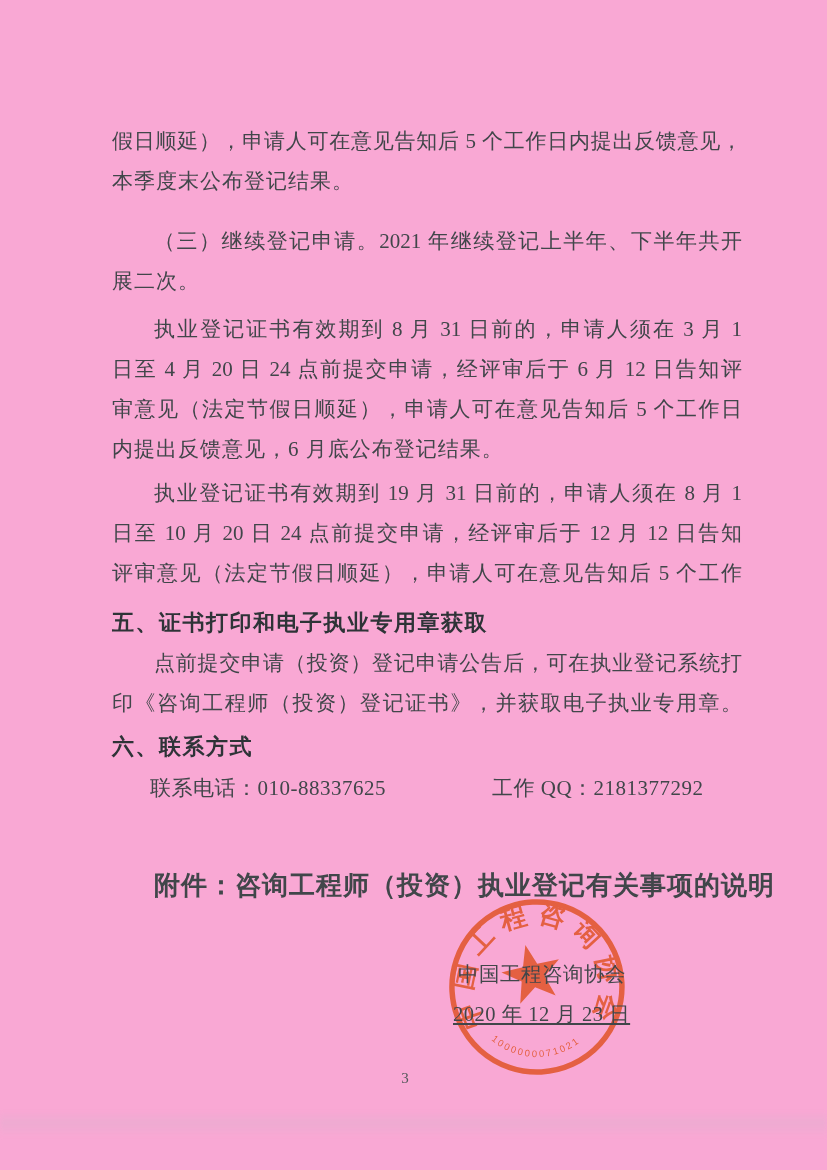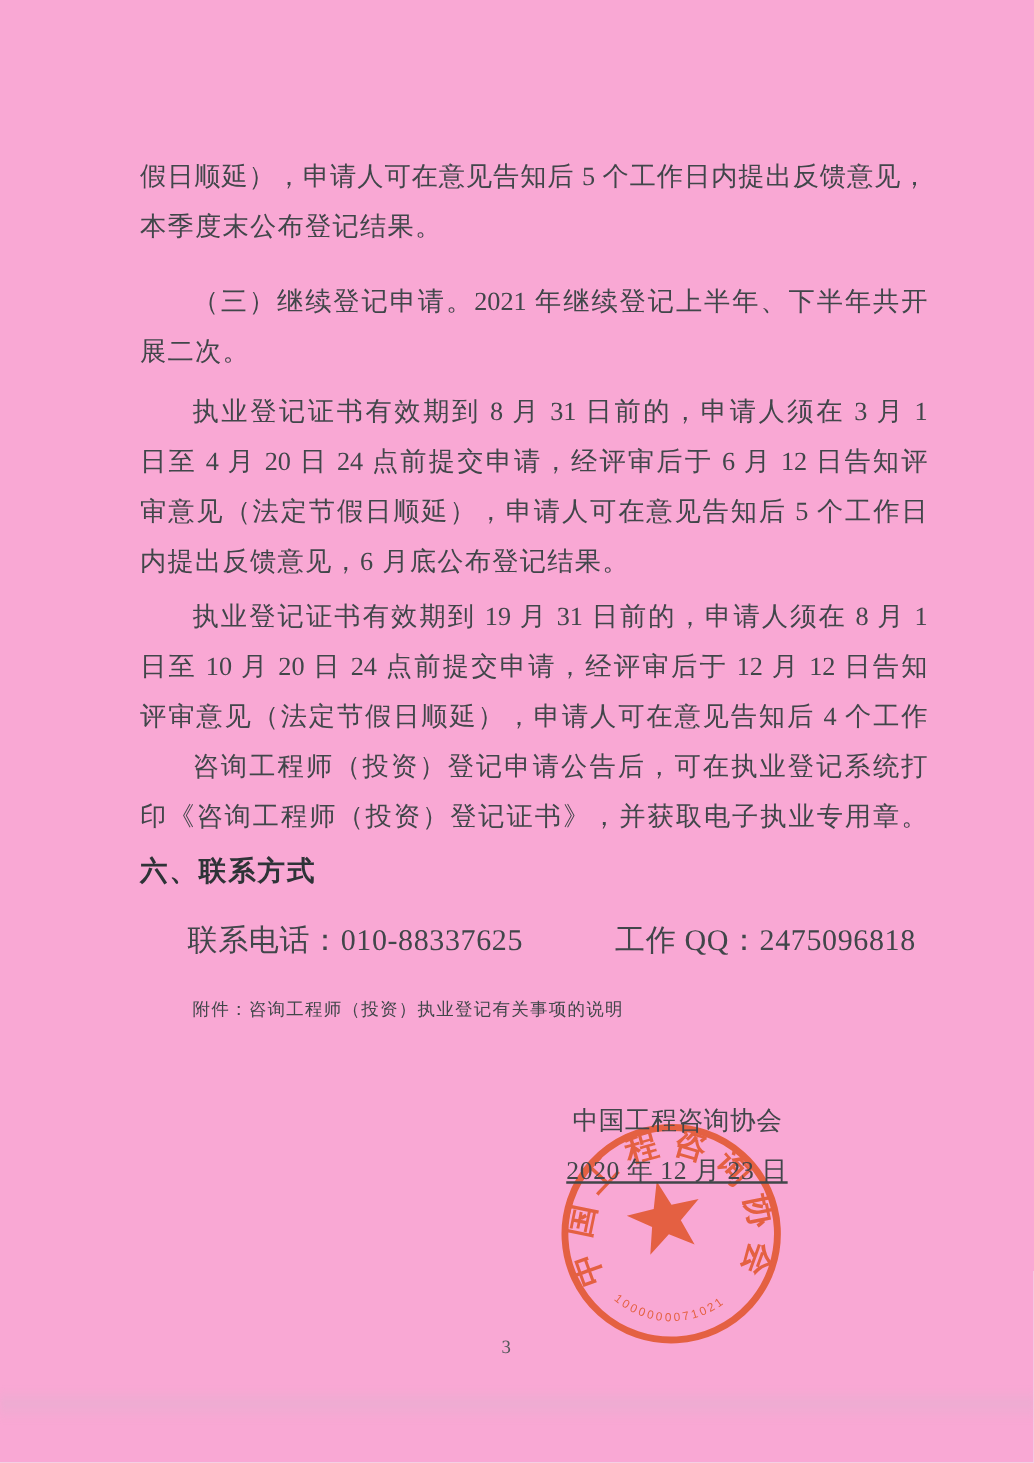--- a/index.html
+++ b/index.html
@@ -40,33 +40,34 @@
   .ln.ind{ text-indent:42px; }
   .ln.heading{
     font-family:"Liberation Sans","DejaVu Sans",sans-serif;
     font-weight:bold;
     color:var(--heading);
     font-size:22px;
     letter-spacing:1.5px;
   }
   .contact-row{
     position:relative;
-    font-size:24px;
+    font-size:21px;
     line-height:40px;height:40px;
-    margin-top:16px;
+    margin-top:1px;
   }
   .contact-row .phone{ margin-left:38px; letter-spacing:0.5px;}
   .contact-row .qq{ position:absolute; left:380px; top:0; letter-spacing:0.5px;}
   .attachment{
-    font-size:14px;
+    font-size:26px;
     line-height:40px;height:40px;
-    margin-top:16px;
+    margin-top:58px;
     text-indent:42px;
     letter-spacing:1px;
     white-space:nowrap;
+    font-weight:bold;
   }
   .signature{ margin-top:48px; }
   .sig-org{
     font-size:20.5px;
     line-height:40px;height:40px;
     padding-left:346px;
     letter-spacing:0.5px;
     white-space:nowrap;
   }
   .sig-date{
@@ -119,29 +120,30 @@
         <div class="ln body full">假日顺延），申请人可在意见告知后 5 个工作日内提出反馈意见，</div>
         <div class="ln body">本季度末公布登记结果。</div>
         <div class="ln body ind full" style="margin-top: 20px;">（三）继续登记申请。2021 年继续登记上半年、下半年共开</div>
         <div class="ln body">展二次。</div>
         <div class="ln body ind full" style="margin-top: 8px;">执业登记证书有效期到 8 月 31 日前的，申请人须在 3 月 1</div>
         <div class="ln body full">日至 4 月 20 日 24 点前提交申请，经评审后于 6 月 12 日告知评</div>
         <div class="ln body full">审意见（法定节假日顺延），申请人可在意见告知后 5 个工作日</div>
         <div class="ln body">内提出反馈意见，6 月底公布登记结果。</div>
         <div class="ln body ind full" style="margin-top: 4px;">执业登记证书有效期到 19 月 31 日前的，申请人须在 8 月 1</div>
         <div class="ln body full">日至 10 月 20 日 24 点前提交申请，经评审后于 12 月 12 日告知</div>
-        <div class="ln body full">评审意见（法定节假日顺延），申请人可在意见告知后 4 个工作</div>
-        <div class="ln body ind full">咨询工程师（投资）登记申请公告后，可在执业登记系统打</div>
+        <div class="ln body full">评审意见（法定节假日顺延），申请人可在意见告知后 5 个工作</div>
+        <div class="ln heading" style="margin-top: 10px;">五、证书打印和电子执业专用章获取</div>
+        <div class="ln body ind full">点前提交申请（投资）登记申请公告后，可在执业登记系统打</div>
         <div class="ln body full">印《咨询工程师（投资）登记证书》，并获取电子执业专用章。</div>
         <div class="ln heading" style="margin-top: 4px;">六、联系方式</div>
       </div>
 
     <div class="contact-row">
       <span class="phone">联系电话：010-88337625</span>
-      <span class="qq">工作 QQ：2475096818</span>
+      <span class="qq">工作 QQ：2181377292</span>
     </div>
 
     <div class="attachment">附件：咨询工程师（投资）执业登记有关事项的说明</div>
 
     <div class="signature">
       <div class="sig-org">中国工程咨询协会</div>
       <div class="sig-date">2020 年 12 月 23 日</div>
     </div>
 
   </div>

